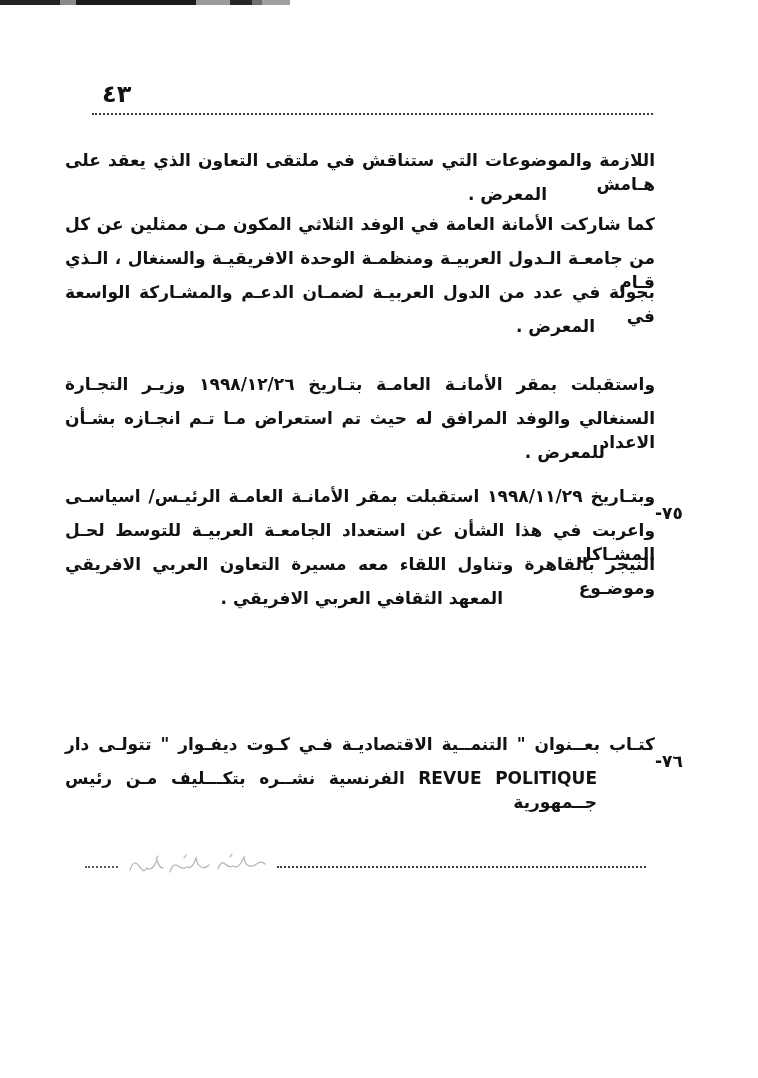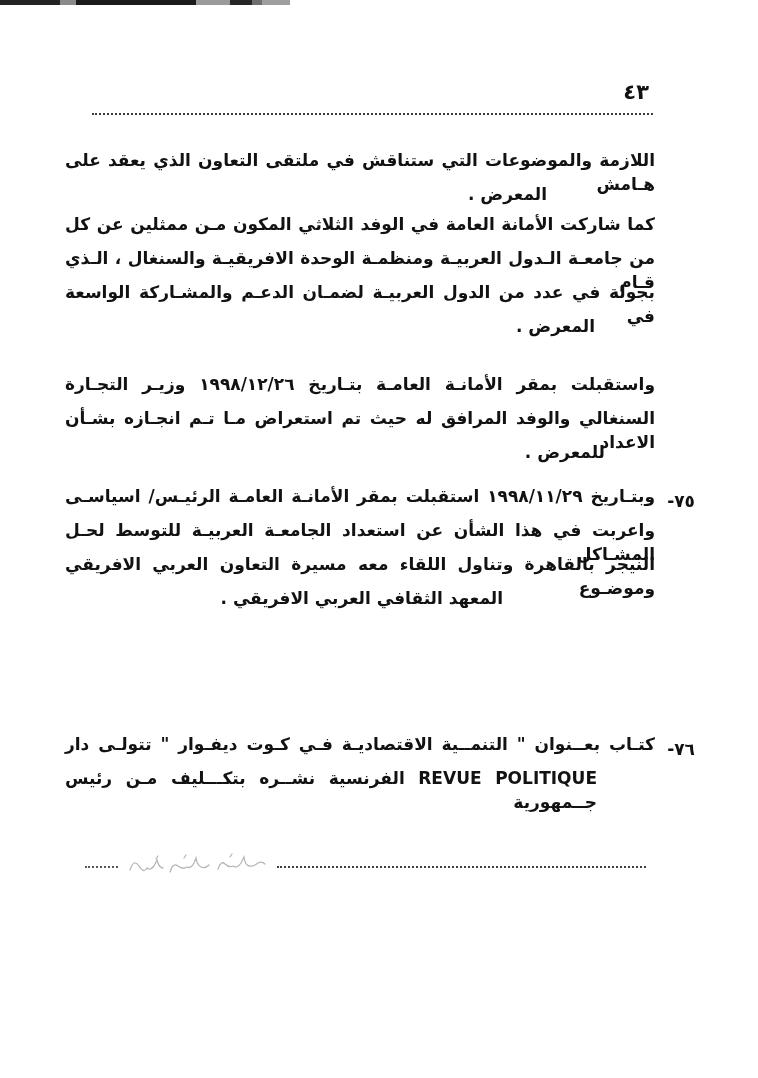--- a/index.html
+++ b/index.html
@@ -14,41 +14,41 @@
   }
   
   .scan-bar{
     position:absolute;top:0;left:0;height:5px;width:290px;
     background:linear-gradient(to right,
       #232323 0 60px, #8a8a8a 60px 76px, #1b1b1b 76px 196px,
       #9a9a9a 196px 230px, #262626 230px 252px, #6e6e6e 252px 262px,
       #9f9f9f 262px 290px);
   }
   .page-number{
-    position:absolute;top:80px;left:88px;width:561px;
-    text-align:right;font-size:21px;font-weight:700;letter-spacing:2px;
+    position:absolute;top:80px;left:102px;width:561px;
+    text-align:left;font-size:24px;font-weight:700;letter-spacing:2px;
   }
   .header-rule{
     position:absolute;top:113px;left:92px;width:561px;height:0;
     border-top:2px dotted #3c3c3c;
   }
   .para{
     position:absolute;left:65px;width:590px;
     font-size:17px;font-weight:700;
   }
   .line{
     height:34px;line-height:24px;white-space:normal;
     text-align:justify;text-align-last:justify;-moz-text-align-last:justify;
   }
   .line.short{
     text-align-last:right;-moz-text-align-last:right;
   }
   .item-number{
-    position:absolute;right:-40px;top:0;width:40px;height:34px;
-    line-height:34px;font-size:17px;font-weight:700;text-align:right;
+    position:absolute;right:-40px;top:12px;width:40px;height:34px;
+    line-height:34px;font-size:17px;font-weight:700;text-align:left;
   }
   .p1{top:148px;}
   .p2{top:212px;}
   .p3{top:372px;}
   .item75{top:484px;}
   .item76{top:732px;}
   .footer-dash-rule{
     position:absolute;top:866px;left:85px;width:33px;height:0;
     border-top:2px dotted #5a5a5a;
   }

